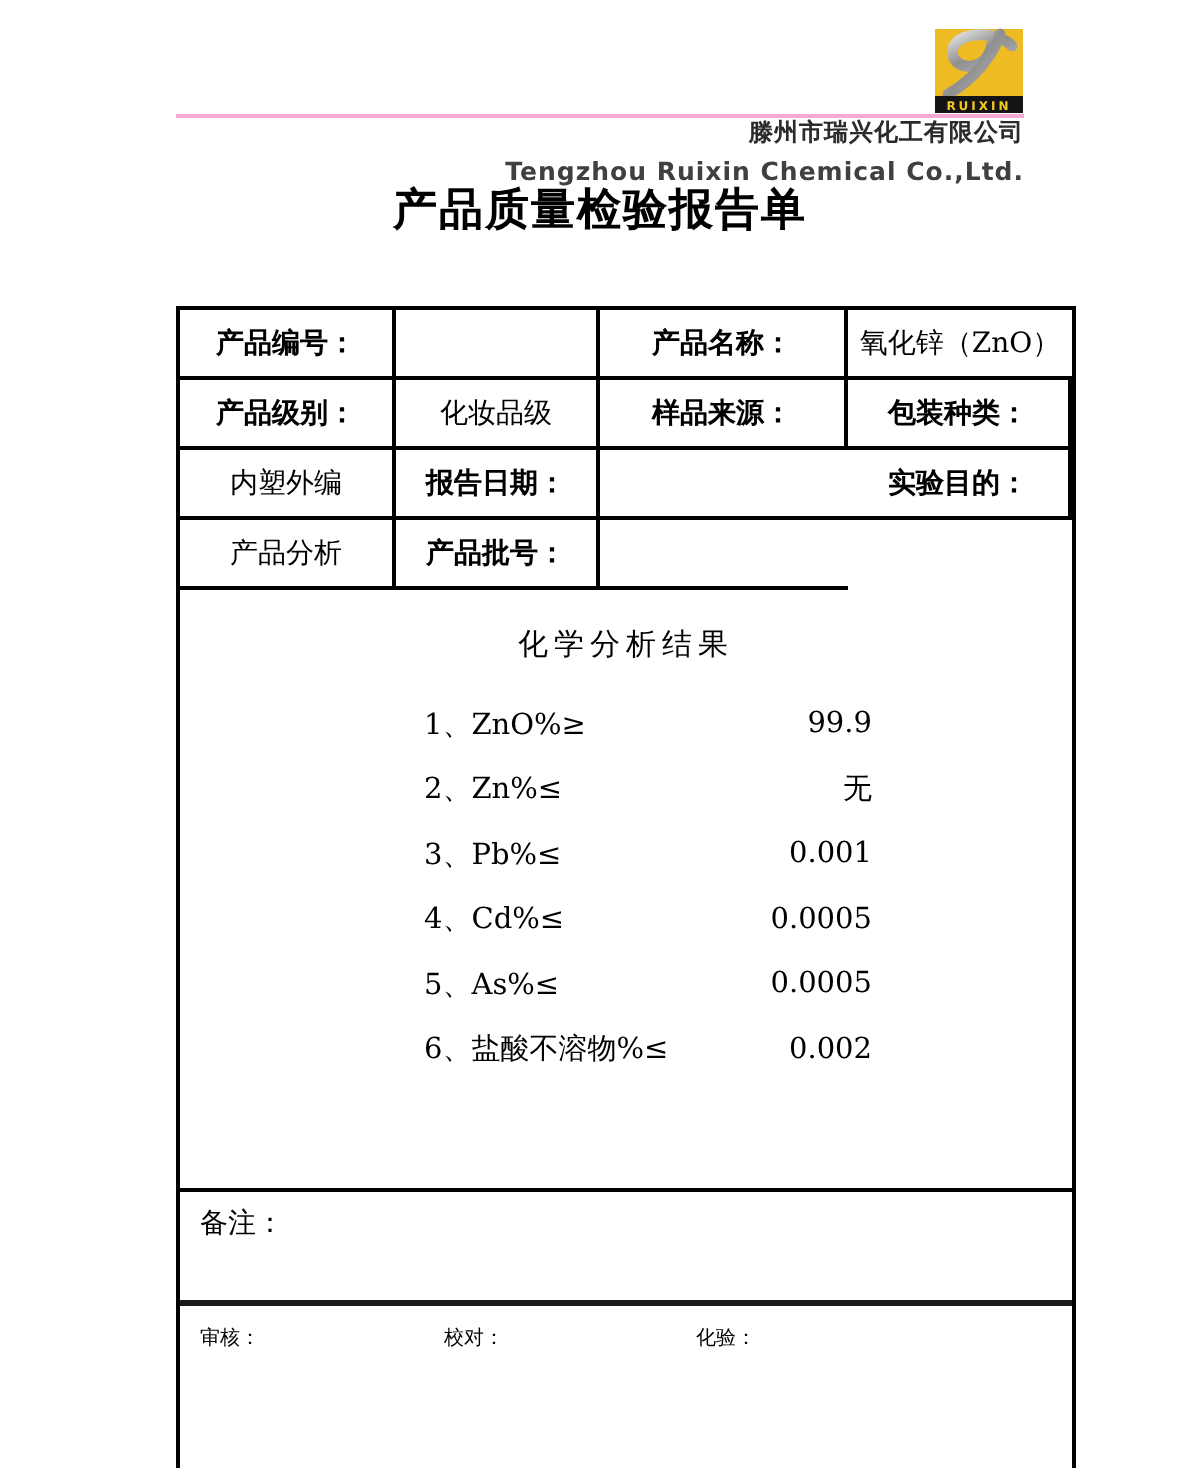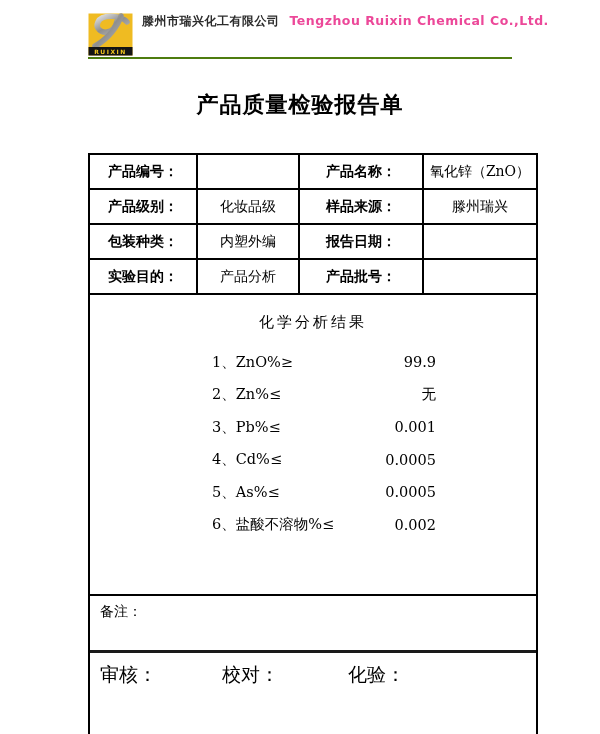--- a/index.html
+++ b/index.html
@@ -5,32 +5,32 @@
   * { margin:0; padding:0; box-sizing:border-box; }
   html,body { background:#ffffff; }
   .page {
     position:relative; width:600px; height:734px; background:#fff;
     font-family:"DejaVu Sans", sans-serif; color:#000;
   }
 
   
   .header {
     position:absolute; left:88px; top:13px; width:424px; height:46px;
-    border-bottom:2px solid #4d7c0f;
-    display:flex; align-items:flex-start;
+    border-bottom:2px solid #f9a8d4;
+    display:flex; align-items:flex-end;flex-direction:column;
   }
   .logo { width:45px; height:43px; flex:0 0 45px; display:block; }
   .company-cn {
     font-family:"DejaVu Serif", serif; font-size:12px; font-weight:bold;
     color:#2b2b2b; margin-left:9px; padding-bottom:3px; letter-spacing:0.5px;
     white-space:nowrap;
   }
   .company-en {
     font-family:"DejaVu Sans", sans-serif; font-size:12.5px; font-weight:bold;
-    color:#ec4899; margin-left:10px; padding-bottom:3px; letter-spacing:0.5px;
+    color:#404040; margin-left:10px; padding-bottom:3px; letter-spacing:0.5px;
     white-space:nowrap;
   }
 
   
   .doc-title {
     position:absolute; top:90px; left:0; width:100%;
     text-align:center; font-size:22px; font-weight:bold; letter-spacing:1px;
   }
 
   
@@ -58,21 +58,21 @@
   .item { height:32.5px; display:flex; align-items:center; font-family:"DejaVu Serif", serif;padding-left:40px; }
   .item-name  { margin-left:82px;  font-size:14.5px; }
   .item-value { margin-left:auto; margin-right:100px; font-size:14.5px; }
 
   .remarks {
     height:56px; border-top:2px solid #000; padding:7px 10px;
     font-size:14px; font-family:"DejaVu Serif", serif;
   }
 
   .sign { height:66px; border-top:3px solid #1a1a1a; position:relative;
-          font-size:19px; font-family:"DejaVu Serif", serif; }
+          font-size:10px; font-family:"DejaVu Serif", serif; }
   .sign span { position:absolute; top:9px; white-space:nowrap; }
   .sign-review { left:10px; }
   .sign-proof  { left:132px; }
   .sign-test   { left:258px; }
 </style>
 </head>
 <body>
 
 <div class="page">
 
@@ -102,21 +102,20 @@
     <div class="info-grid">
 
       <div class="cell lbl">产品编号：</div>
       <div class="cell val"></div>
       <div class="cell lbl">产品名称：</div>
       <div class="cell val last">氧化锌（ZnO）</div>
 
       <div class="cell lbl">产品级别：</div>
       <div class="cell val">化妆品级</div>
       <div class="cell lbl">样品来源：</div>
-      <div class="cell val last">滕州瑞兴</div>
 
       <div class="cell lbl">包装种类：</div>
       <div class="cell val">内塑外编</div>
       <div class="cell lbl">报告日期：</div>
       <div class="cell val last"></div>
 
       <div class="cell lbl">实验目的：</div>
       <div class="cell val">产品分析</div>
       <div class="cell lbl">产品批号：</div>
       <div class="cell val last"></div>

